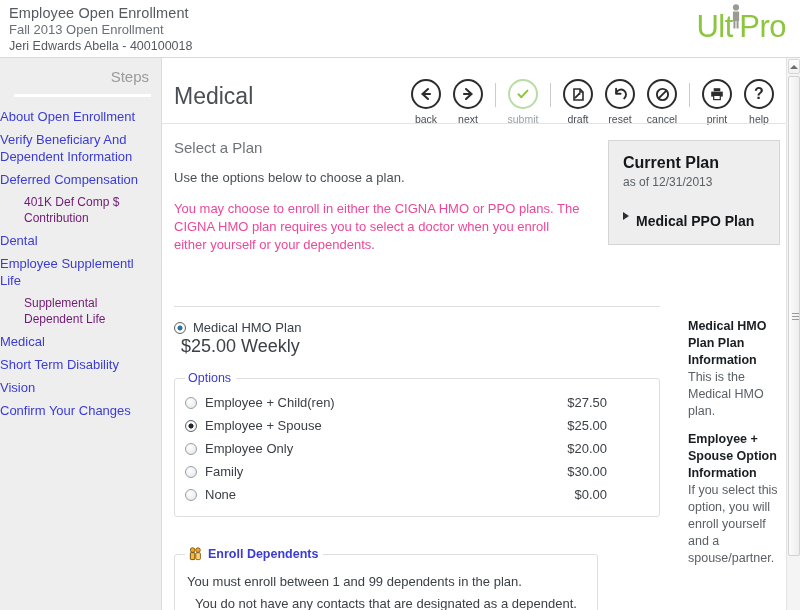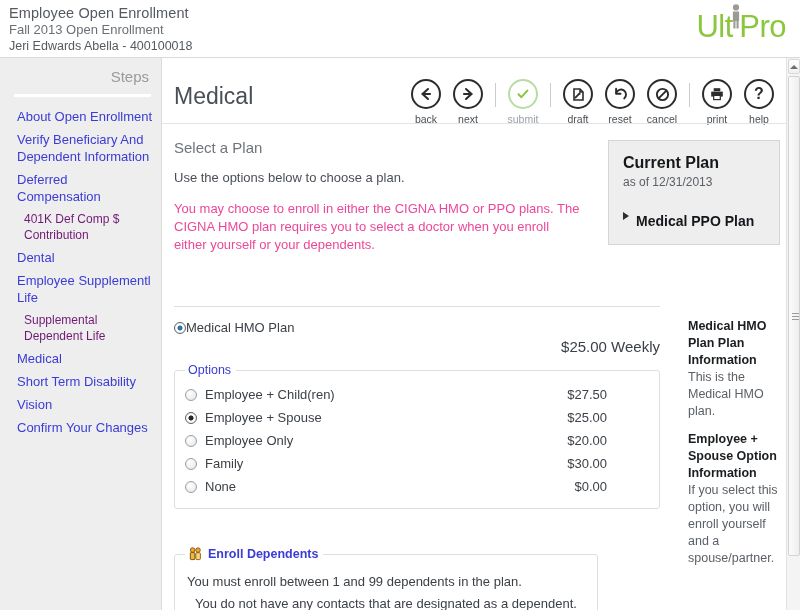--- a/index.html
+++ b/index.html
@@ -51,21 +51,21 @@
     background: #eeeeee;
   }
   #sidebar-title {
     text-align: right; font-size: 15px; color: #9a9a9a;
     padding: 10px 12px 6px 16px; line-height: 18px;
   }
   #sidebar-divider {
     height: 3px; background: #ffffff; margin: 2px 10px 8px 14px;
   }
   .step-item {
-    font-size: 13px; line-height: 17px; padding: 3px 8px 3px 17px;
+    font-size: 13px; line-height: 17px; padding: 3px 8px 3px 0;
     color: #3b3bd6; cursor: pointer;
   }
   .step-item.sub {
     color: #701a75; font-size: 12px; padding-left: 24px; line-height: 16px;
     cursor: default;
   }
 
   
   #main {
     position: absolute; left: 161px; top: 58px;
@@ -152,23 +152,23 @@
     vertical-align: -2px; flex: 0 0 auto;
   }
   .radio.on {
     border-color: #5d6469;
     background: radial-gradient(circle at 50% 50%, #2f74a8 0%, #2f74a8 34%, #ffffff 38%, #e9ebed 100%);
   }
   .radio.on.dark {
     background: radial-gradient(circle at 50% 50%, #26292c 0%, #26292c 34%, #ffffff 38%, #e9ebed 100%);
   }
 
-  #plan-name-row { display: flex; align-items: center; cursor: pointer; }
+  #plan-name-row { display: flex; align-items: center; gap: 7px; cursor: pointer; }
   #plan-name { font-size: 13px; color: #3c4147; line-height: 17px; }
-  #plan-price { font-size: 15px; color: #3c4147; line-height: 17px; margin: 2px 0 8px 7px; text-align: right; }
+  #plan-price { font-size: 18px; color: #3c4147; line-height: 17px; margin: 2px 0 16px 7px; }
 
   
   fieldset {
     border: 1px solid #dcdee0; border-radius: 3px;
     margin: 7px 0 0 0; padding: 6px 10px 10px 10px;
   }
   legend {
     font-size: 12.5px; color: #3b3bd6; padding: 0 5px 0 3px;
     display: flex; align-items: center; gap: 5px;
   }

